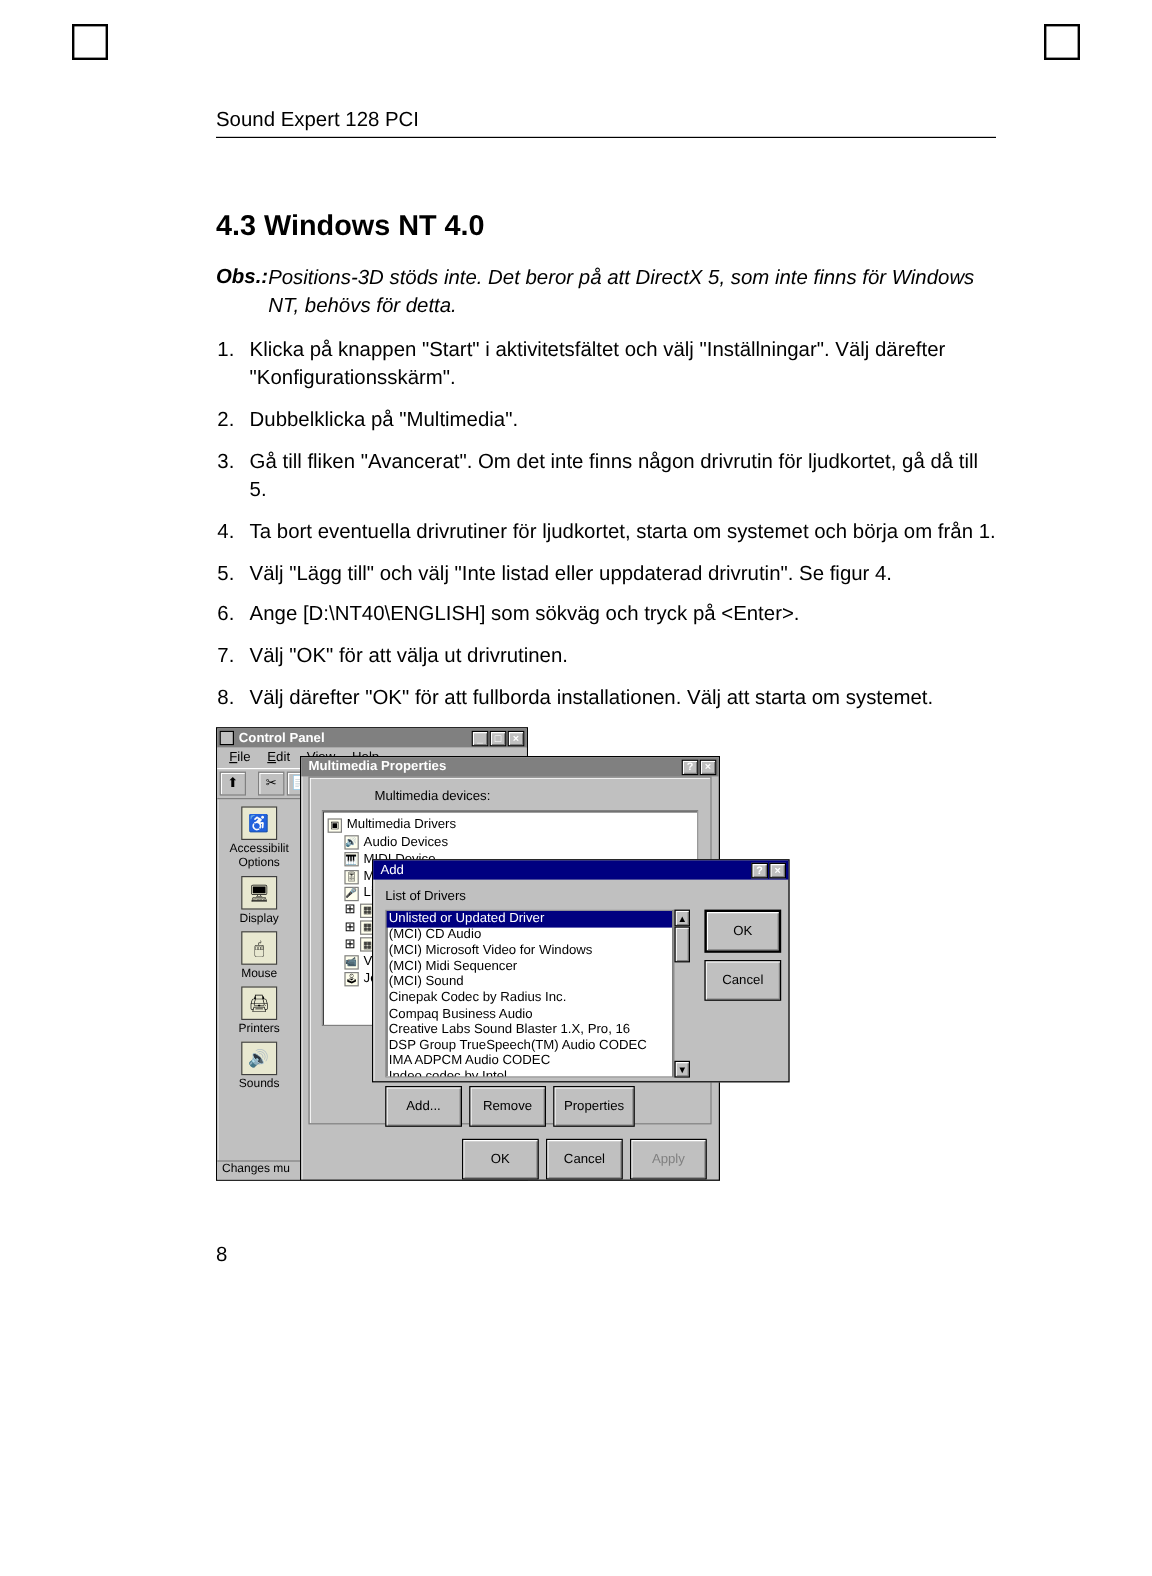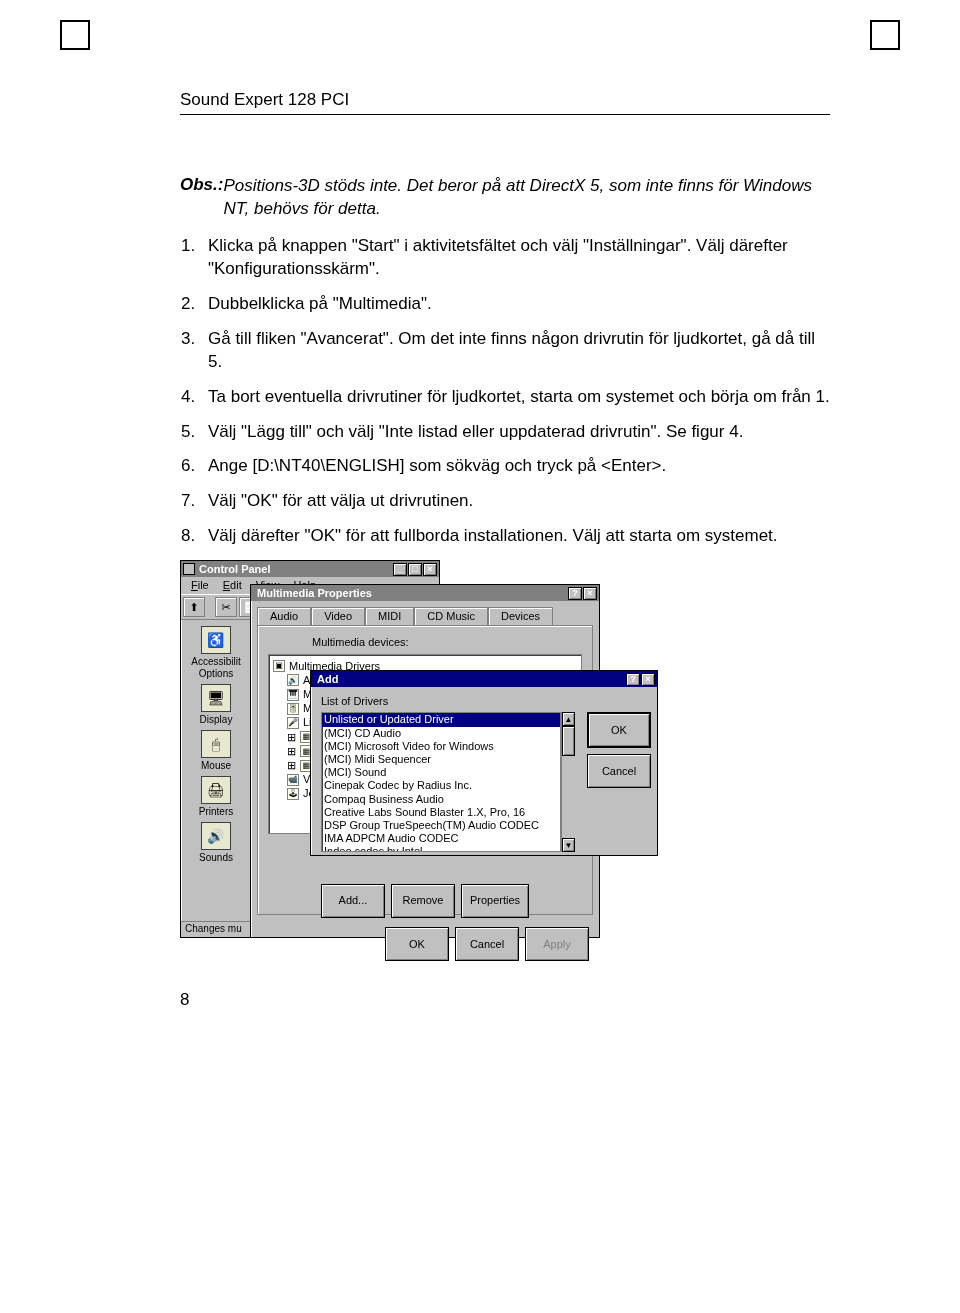--- a/index.html
+++ b/index.html
@@ -207,20 +207,21 @@
 </style>
 </head>
 <body>
 
 <div class="page">
   <div class="crop-top"></div>
   <div class="crop-top-r"></div>
 
   <div class="header-line">Sound Expert 128 PCI</div>
 
+  <h2 class="section">4.3  Windows NT 4.0</h2>
 
   <div class="obs-row">
     <div class="obs-label">Obs.:</div>
     <div class="obs-text">Positions-3D stöds inte. Det beror på att DirectX 5, som inte finns för Windows NT, behövs för detta.</div>
   </div>
 
   <ol class="steps">
     <li>Klicka på knappen "Start" i aktivitetsfältet och välj "Inställningar". Välj därefter "Konfigurationsskärm".</li>
     <li>Dubbelklicka på "Multimedia".</li>
     <li>Gå till fliken "Avancerat". Om det inte finns någon drivrutin för ljudkortet, gå då till 5.</li>
@@ -281,27 +282,20 @@
         <div class="statusbar">Changes mu</div>
       </div>
 
       <div class="win" style="left:70px; top:24px; width:350px; height:354px;">
         <div class="titlebar titlebar-inactive">
           <span style="margin-left:4px;">Multimedia Properties</span>
           <div class="spacer"></div>
           <div class="tbtn">?</div>
           <div class="tbtn">×</div>
         </div>
-        <div class="tabs">
-          <div class="tab">Audio</div>
-          <div class="tab">Video</div>
-          <div class="tab">MIDI</div>
-          <div class="tab">CD Music</div>
-          <div class="tab active">Devices</div>
-        </div>
         <div class="tabpanel">
           <div style="margin-bottom:4px;padding-left:44px;">Multimedia devices:</div>
           <div class="tree">
             <div class="tree-row">
                 <span class="tree-ic">▣</span>
                 <span>Multimedia Drivers</span>
               </div>
             <div class="tree-row tree-indent1">
                 <span class="tree-ic">🔊</span>
                 <span>Audio Devices</span>
@@ -350,21 +344,21 @@
         </div>
         <div class="btn-row-right">
           <div class="btn95">OK</div>
           <div class="btn95">Cancel</div>
           <div class="btn95" style="color:#808080;">Apply</div>
         </div>
       </div>
 
       <div class="win" style="left:130px; top:110px; width:348px; height:186px;">
         <div class="titlebar">
-          <span style="margin-left:4px; font-weight:bold;">Add</span>
+          <span style="margin-left:4px; font-weight:normal;">Add</span>
           <div class="spacer"></div>
           <div class="tbtn">?</div>
           <div class="tbtn">×</div>
         </div>
         <div style="padding:8px 10px 4px 10px;">List of Drivers</div>
         <div style="display:flex; padding:0 10px 10px 10px; gap:12px;">
           <div style="display:flex;">
             <div class="listbox">
               <div class="sel">Unlisted or Updated Driver</div>
               <div class="item">(MCI) CD Audio</div>

